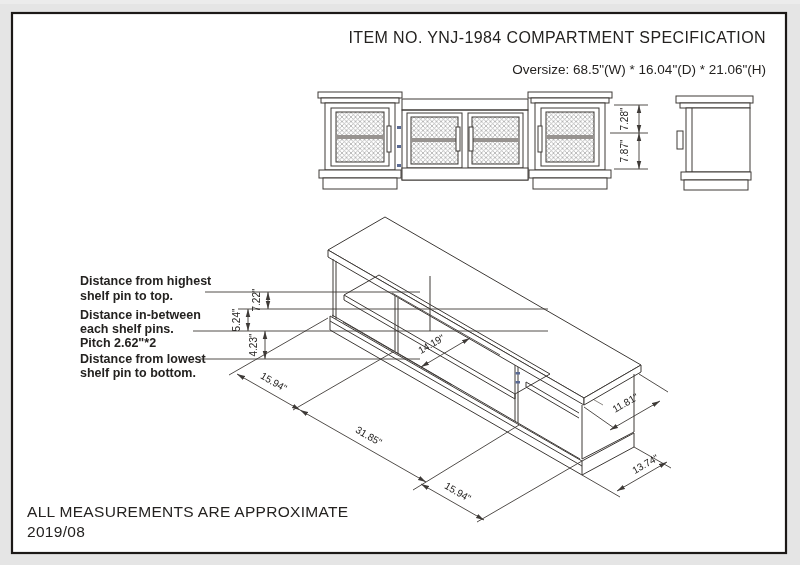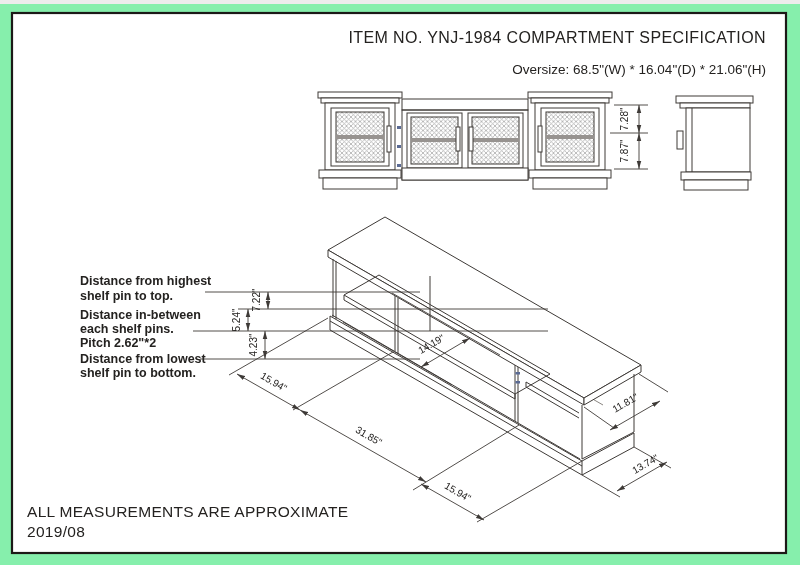--- a/index.html
+++ b/index.html
@@ -1,16 +1,16 @@
 <!DOCTYPE html>
 <html><head>
 <meta charset="utf-8">
 <style>
   html,body{margin:0;padding:0;background:#ffffff;}
-  .page{position:relative;width:800px;height:565px;background:#86efac;overflow:hidden;
+  .page{position:relative;width:800px;height:565px;background:#e5e5e5;overflow:hidden;
         font-family:"Liberation Sans", sans-serif;}
   svg{display:block}
   text{fill:#242220;font-family:"Liberation Sans", sans-serif;}
   .t-title{font-size:16px;letter-spacing:.4px;font-weight:400;}
   .t-sub{font-size:13.5px;font-weight:400;}
   .t-label{font-size:12.5px;font-weight:700;}
   .t-dim{font-size:10px;font-weight:400;}
   .t-foot{font-size:15.5px;font-weight:400;letter-spacing:.3px;}
   .ln{stroke:#3e3a37;stroke-width:1;fill:none;}
   .lnw{stroke:#3e3a37;stroke-width:1;fill:#ffffff;}

